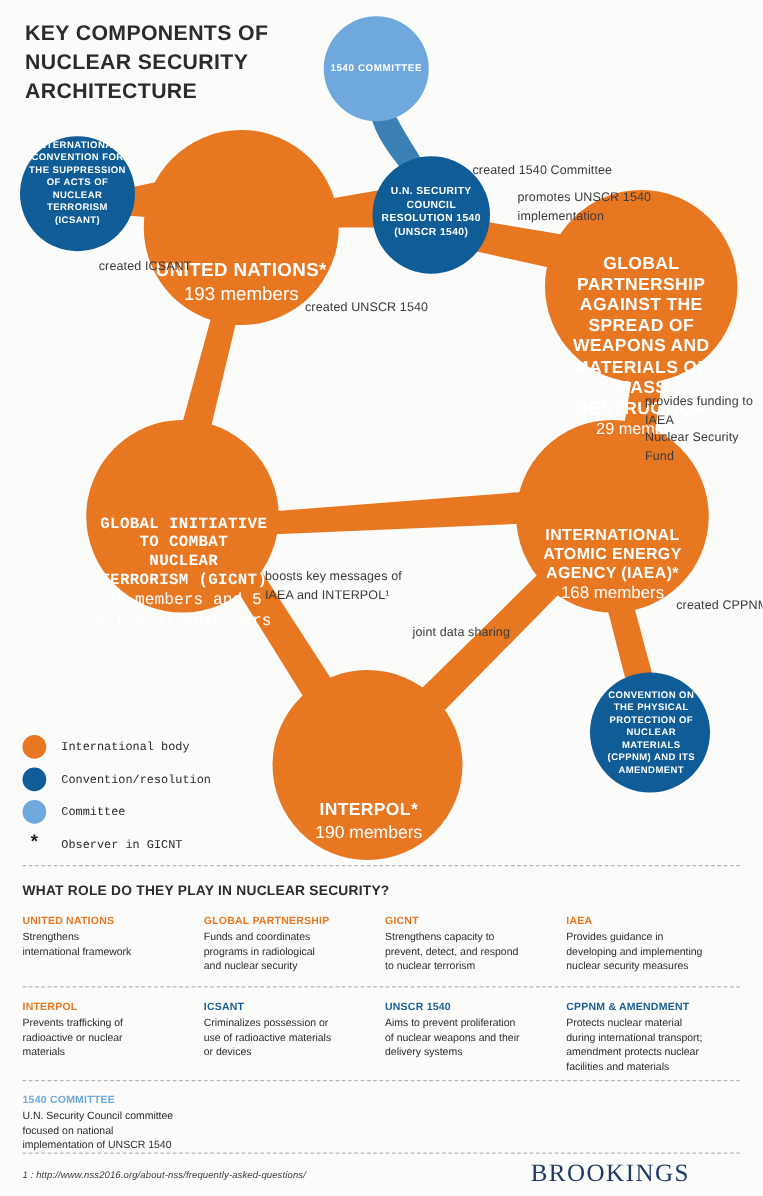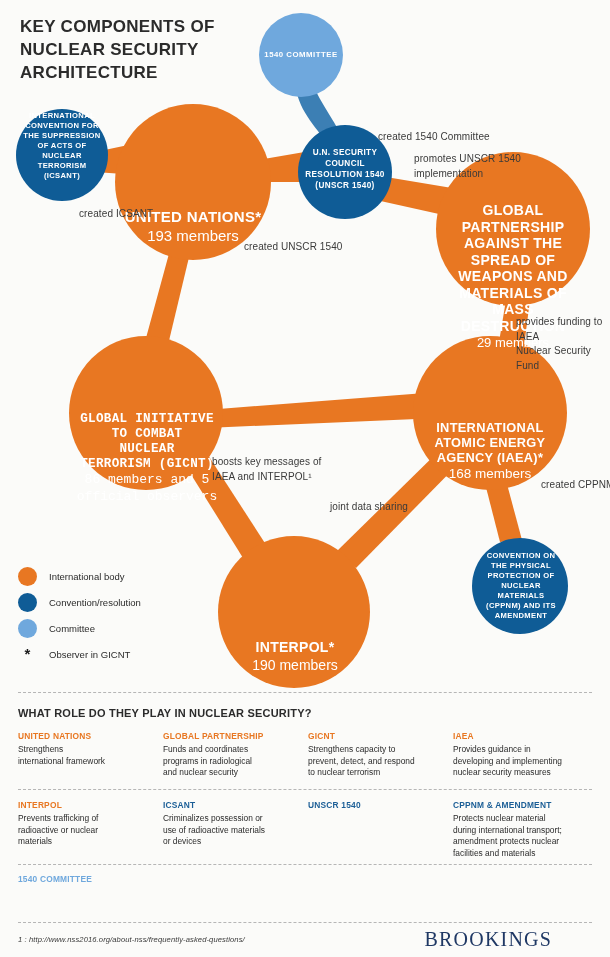--- a/index.html
+++ b/index.html
@@ -39,21 +39,21 @@
   .blue2 .nm{font-size:8.2px;line-height:1.35;letter-spacing:0.35px;}
   .lblue .nm{font-size:7.8px;line-height:1.3;letter-spacing:0.5px;}
 
   
   .edgelabel{
     position:absolute;font-size:10px;line-height:1.45;color:#3a3a3a;
     letter-spacing:0.1px;white-space:pre-line;
   }
 
   
-  .legend{position:absolute;left:18px;top:563px;}
+  .legend{position:absolute;left:18px;top:584px;font-family:Liberation Mono, monospace;}
   .legend-row{display:flex;align-items:center;height:26px;}
   .swatch{width:19px;height:19px;border-radius:50%;margin-right:12px;flex:0 0 19px;}
   .legend-text{font-size:9.5px;color:#2b2b2b;}
   .star{width:19px;margin-right:12px;flex:0 0 19px;text-align:center;
         font-size:15px;font-weight:bold;color:#1b1b1b;line-height:10px;}
 
   
   .rule{position:absolute;left:18px;width:574px;height:0;
         border-top:1px dashed #b6b6b6;}
   .panel-title{
@@ -277,37 +277,43 @@
 materials</p>
       </div>
       <div class="rolecell">
         <h4 style="color:#1b5e96;">ICSANT</h4>
         <p style="white-space:pre-line;">Criminalizes possession or
 use of radioactive materials
 or devices</p>
       </div>
       <div class="rolecell">
         <h4 style="color:#1b5e96;">UNSCR 1540</h4>
+        <p style="white-space:pre-line;">Aims to prevent proliferation
+of nuclear weapons and their
+delivery systems</p>
       </div>
       <div class="rolecell">
         <h4 style="color:#1b5e96;">CPPNM &amp; AMENDMENT</h4>
         <p style="white-space:pre-line;">Protects nuclear material
 during international transport;
 amendment protects nuclear
 facilities and materials</p>
       </div>
     </div>
   </div>
 
   <div class="rule" style="top:864px;"></div>
 
   <div class="rolegrid" style="top:874px;">
     <div class="rolerow">
       <div class="rolecell" style="width:300px;">
         <h4 style="color:#6fa8dd;">1540 COMMITTEE</h4>
+        <p style="white-space:pre-line;">U.N. Security Council committee
+focused on national
+implementation of UNSCR 1540</p>
       </div>
     </div>
   </div>
 
   <div class="rule" style="top:922px;"></div>
 
   <div class="footnote">1 : http://www.nss2016.org/about-nss/frequently-asked-questions/</div>
   <div class="brookings">BROOKINGS</div>
 
 </div>

